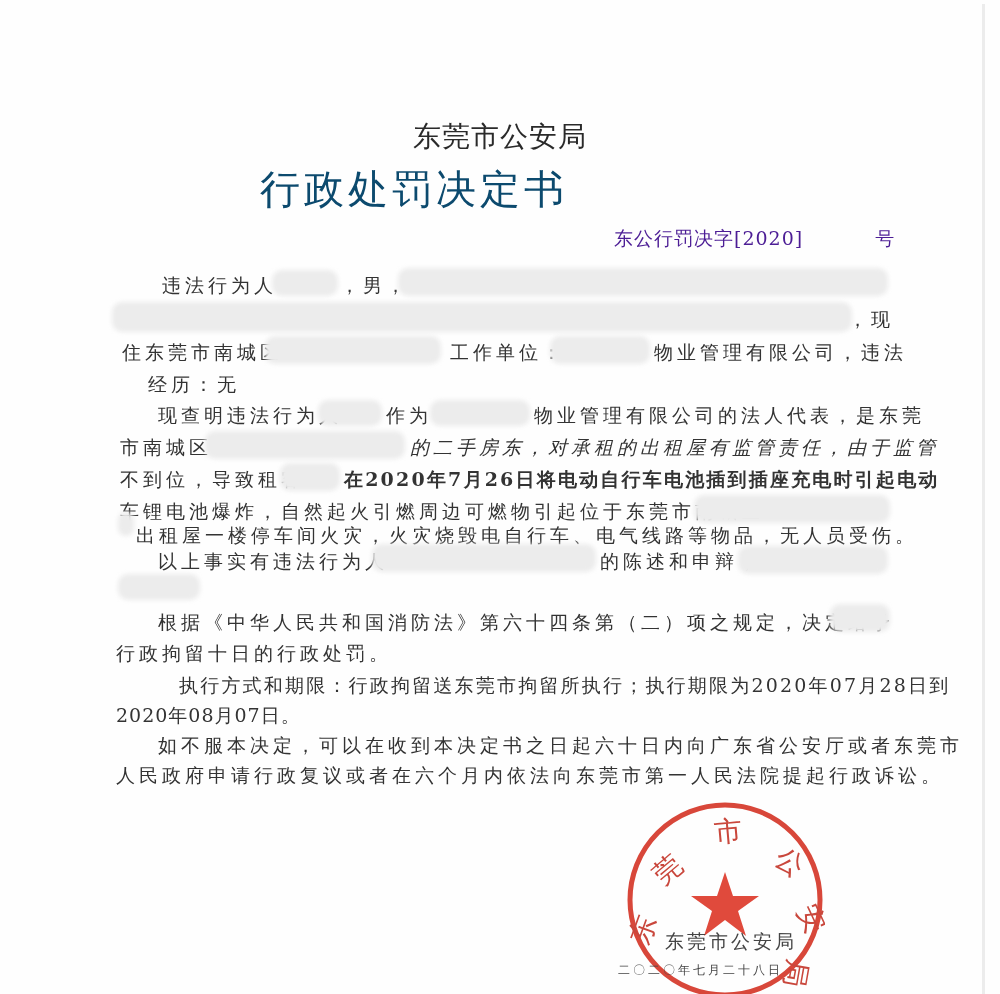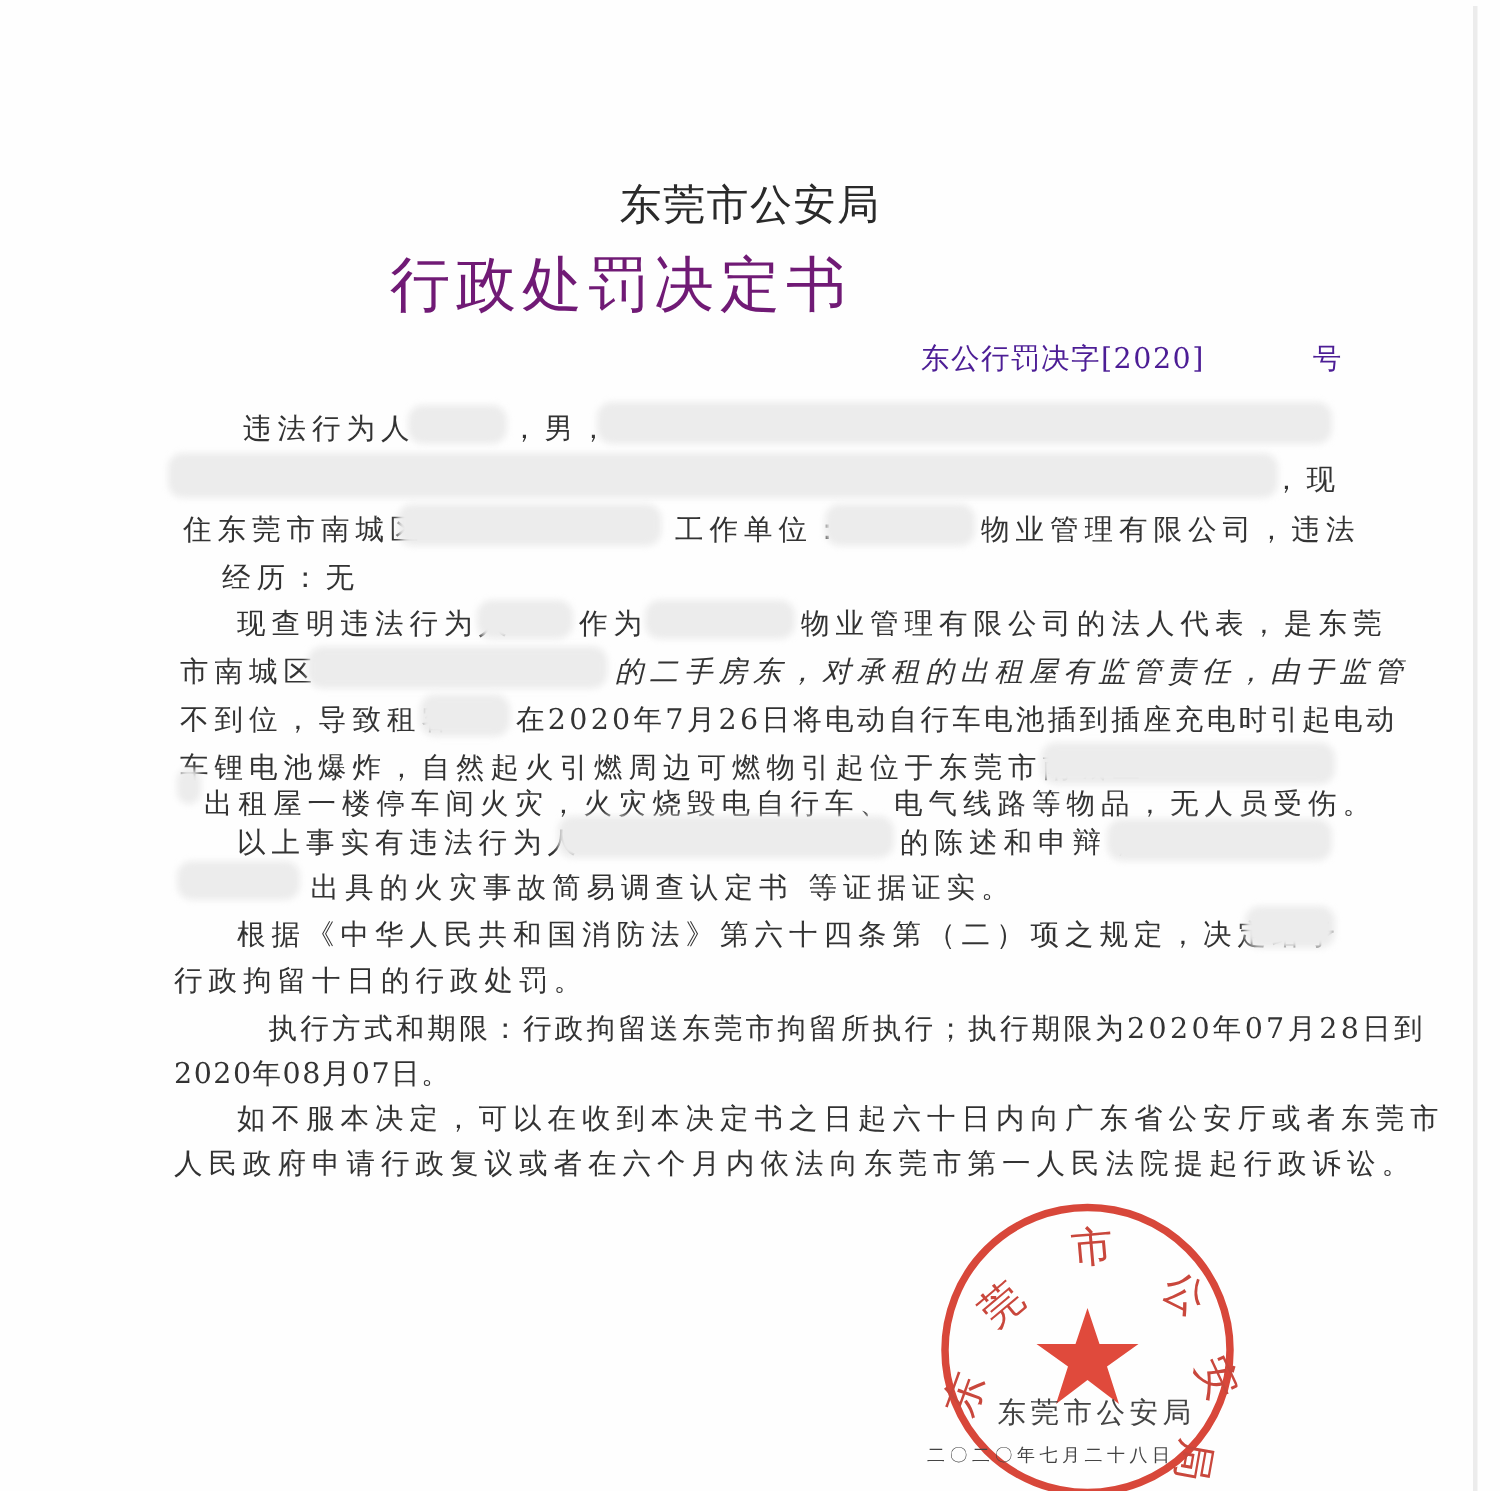--- a/index.html
+++ b/index.html
@@ -3,21 +3,21 @@
   <meta charset="utf-8">
   <style>
     html, body { margin: 0; padding: 0; background: #ffffff; }
     body { width: 1000px; height: 994px; position: relative; overflow: hidden;
       font-family: "DejaVu Serif", "Liberation Serif", serif; color: #3a3a3a; }
     .page { position: absolute; left: 0; top: 0; width: 1000px; height: 994px; background: #fefefe; }
     .edge-line { position: absolute; left: 982px; top: 4px; width: 3px; height: 990px; background: #ececec; }
     .agency { position: absolute; left: 0; width: 1000px; top: 118px; text-align: center;
       font-size: 28px; color: #2a2a2a; letter-spacing: 1px; }
     .doctitle { position: absolute; left: 0; width: 828px; top: 162px; text-align: center;
-      font-size: 40px; color: #701a75; letter-spacing: 4px; }
+      font-size: 40px; color: #0c4a6e; letter-spacing: 4px; }
     .docno { position: absolute; left: 614px; top: 226px; font-size: 19px; color: #4c1d95; letter-spacing: 1px; }
     .docno .blank { display: inline-block; width: 72px; }
     .line { position: absolute; font-size: 19px; color: #333; letter-spacing: 4px; white-space: nowrap; }
     .redact { position: absolute; background: #ececec; border-radius: 10px; filter: blur(2px); }
     .seal { position: absolute; left: 625px; top: 800px; width: 200px; height: 200px; }
     .sign-org { position: absolute; left: 665px; top: 929px; font-size: 19px; color: #444; letter-spacing: 3px; }
     .sign-date { position: absolute; left: 618px; top: 962px; font-size: 12px; color: #444; letter-spacing: 3px; }
   </style>
 </head>
 <body>
@@ -52,35 +52,34 @@
   <div class="line" style="left:386px; top:403px;">作为</div>
   <div class="redact" style="left:430px; top:400px; width:100px; height:26px;"></div>
   <div class="line" style="left:534px; top:403px;">物业管理有限公司的法人代表，是东莞</div>
 
   <div class="line" style="left:120px; top:435px;">市南城区</div>
   <div class="redact" style="left:205px; top:431px; width:200px; height:28px;"></div>
   <div class="line" style="left:410px; top:435px;font-style:italic;">的二手房东，对承租的出租屋有监管责任，由于监管</div>
 
   <div class="line" style="left:120px; top:467px;">不到位，导致租客</div>
   <div class="redact" style="left:280px; top:463px; width:60px; height:28px;"></div>
-  <div class="line" style="left:344px; top:467px; letter-spacing:2.2px;">在2020年7月26日将电动自行车电池插到插座充电时引起电动</div>
+  <div class="line" style="left:344px; top:467px; letter-spacing:2.2px;font-weight:bold;">在2020年7月26日将电动自行车电池插到插座充电时引起电动</div>
 
   <div class="line" style="left:120px; top:499px;">车锂电池爆炸，自然起火引燃周边可燃物引起位于东莞市南城区</div>
   <div class="redact" style="left:694px; top:495px; width:196px; height:28px;"></div>
 
   <div class="redact" style="left:118px; top:512px; width:16px; height:24px;"></div>
   <div class="line" style="left:136px; top:523px;">出租屋一楼停车间火灾，火灾烧毁电自行车、电气线路等物品，无人员受伤。</div>
 
   <div class="line" style="left:158px; top:549px;">以上事实有违法行为人</div>
   <div class="redact" style="left:372px; top:544px; width:224px; height:28px;"></div>
   <div class="line" style="left:600px; top:549px;">的陈述和申辩；</div>
   <div class="redact" style="left:738px; top:546px; width:150px; height:28px;"></div>
 
   <div class="redact" style="left:118px; top:574px; width:82px; height:26px;"></div>
-  <div class="line" style="left:207px; top:579px;">出具的火灾事故简易调查认定书 等证据证实。</div>
 
   <div class="line" style="left:158px; top:610px;">根据《中华人民共和国消防法》第六十四条第（二）项之规定，决定给予</div>
   <div class="redact" style="left:830px; top:604px; width:60px; height:28px;"></div>
 
   <div class="line" style="left:116px; top:641px;">行政拘留十日的行政处罚。</div>
 
   <div class="line" style="left:158px; top:673px; letter-spacing:2.2px;margin-left:21px;">执行方式和期限：行政拘留送东莞市拘留所执行；执行期限为2020年07月28日到</div>
 
   <div class="line" style="left:116px; top:703px; letter-spacing:1px;">2020年08月07日。</div>
 

